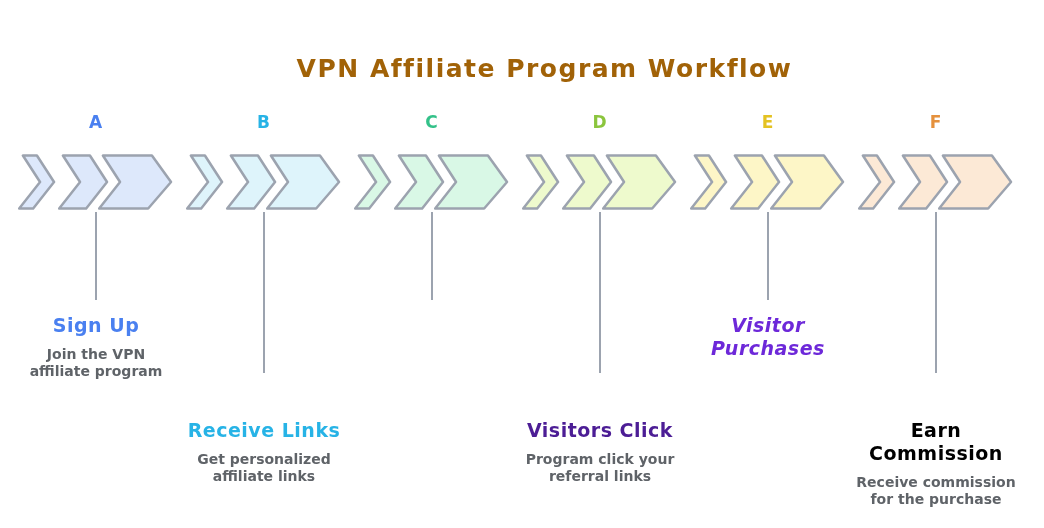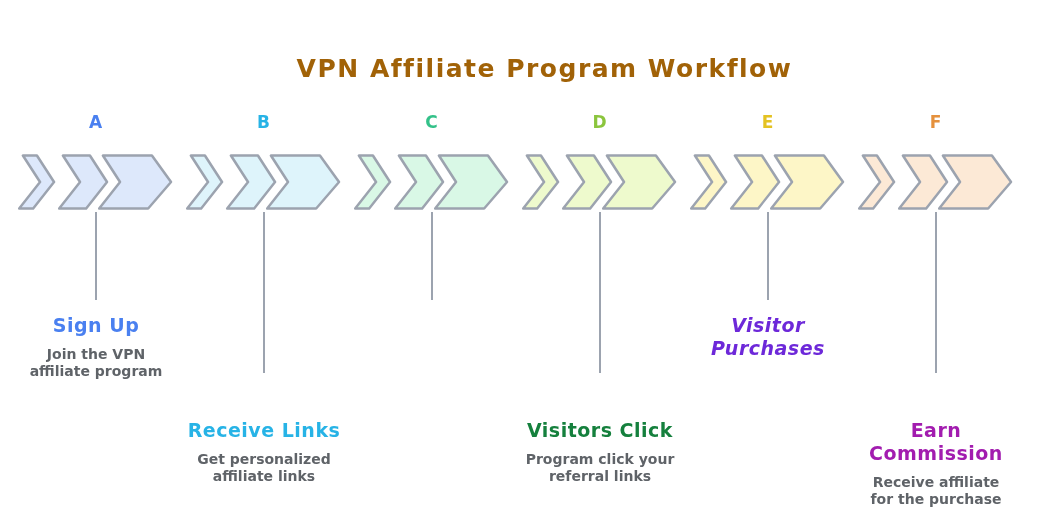--- a/index.html
+++ b/index.html
@@ -133,21 +133,21 @@
     <div class="letter" style="color: rgb(139, 197, 61);">D</div>
     <svg class="chevrons" viewBox="0 0 156 56" xmlns="http://www.w3.org/2000/svg">
       <g transform="translate(5,0) skewX(-4)" fill="none" stroke-width="2.5" stroke-linejoin="round" stroke="#9ca3af">
         <polygon points="0,1.5 14,1.5 33,28 14,54.5 0,54.5 19,28" fill="#eefacd"></polygon>
         <polygon points="40,1.5 67,1.5 86,28 67,54.5 40,54.5 59,28" fill="#eefacd"></polygon>
         <polygon points="80,1.5 129,1.5 150,28 129,54.5 80,54.5 99,28" fill="#eefacd"></polygon>
       </g>
     </svg>
     <div class="connector"></div>
     <div class="label">
-      <div class="stage-title" style="color: #15803d;">Visitors Click</div>
+      <div class="stage-title" style="color: #4c1d95;">Visitors Click</div>
       <div class="stage-desc">Program click your
 referral links</div>
     </div>
   </div>
 
   <div class="stage high" style="left: 684px;">
     <div class="letter" style="color: rgb(228, 194, 34);">E</div>
     <svg class="chevrons" viewBox="0 0 156 56" xmlns="http://www.w3.org/2000/svg">
       <g transform="translate(5,0) skewX(-4)" fill="none" stroke-width="2.5" stroke-linejoin="round" stroke="#9ca3af">
         <polygon points="0,1.5 14,1.5 33,28 14,54.5 0,54.5 19,28" fill="#fdf6c7"></polygon>
@@ -166,20 +166,20 @@
     <div class="letter" style="color: rgb(229, 145, 61);">F</div>
     <svg class="chevrons" viewBox="0 0 156 56" xmlns="http://www.w3.org/2000/svg">
       <g transform="translate(5,0) skewX(-4)" fill="none" stroke-width="2.5" stroke-linejoin="round" stroke="#9ca3af">
         <polygon points="0,1.5 14,1.5 33,28 14,54.5 0,54.5 19,28" fill="#fce9d6"></polygon>
         <polygon points="40,1.5 67,1.5 86,28 67,54.5 40,54.5 59,28" fill="#fce9d6"></polygon>
         <polygon points="80,1.5 129,1.5 150,28 129,54.5 80,54.5 99,28" fill="#fce9d6"></polygon>
       </g>
     </svg>
     <div class="connector"></div>
     <div class="label">
-      <div class="stage-title" style="color: #a21caf;">Earn
+      <div class="stage-title" style="color: #000000;">Earn
 Commission</div>
-      <div class="stage-desc">Receive affiliate
+      <div class="stage-desc">Receive commission
 for the purchase</div>
     </div>
   </div>
 </div>
 </div>
 
 </body></html>

